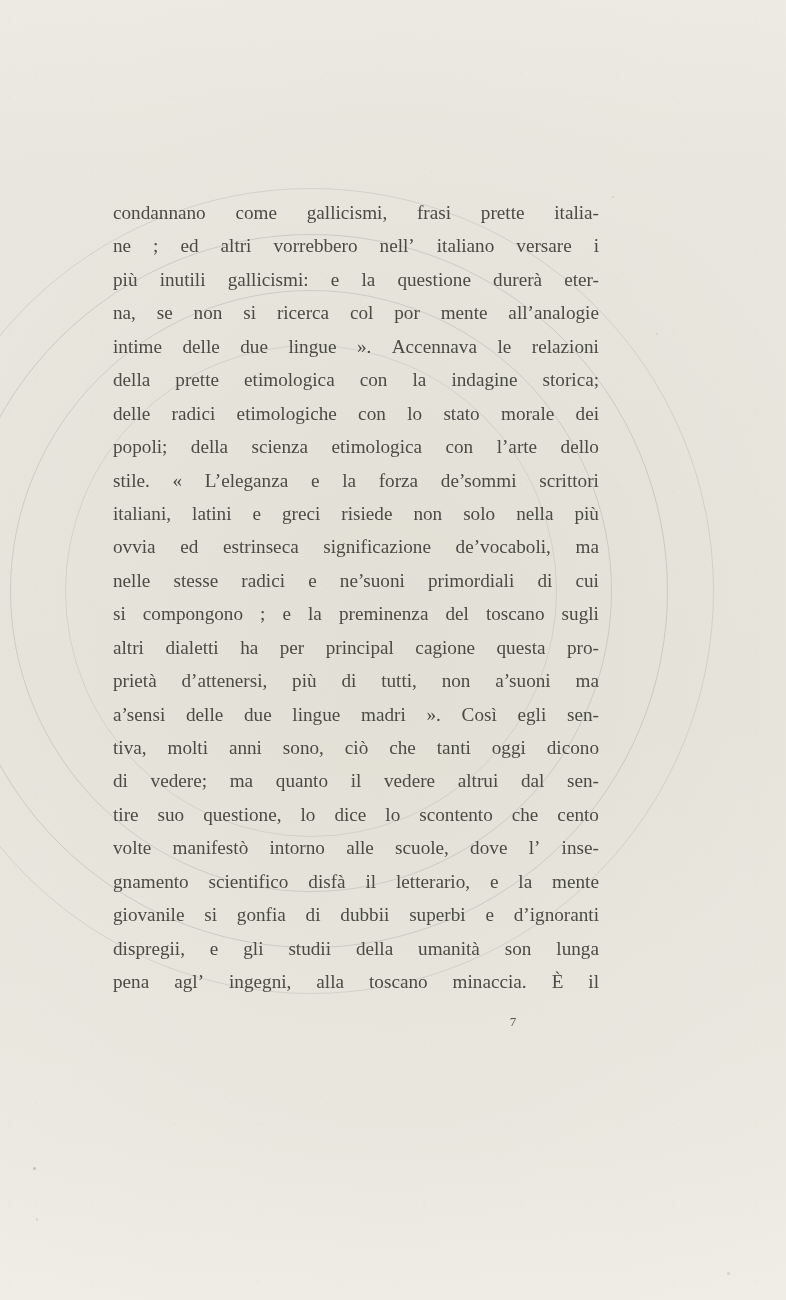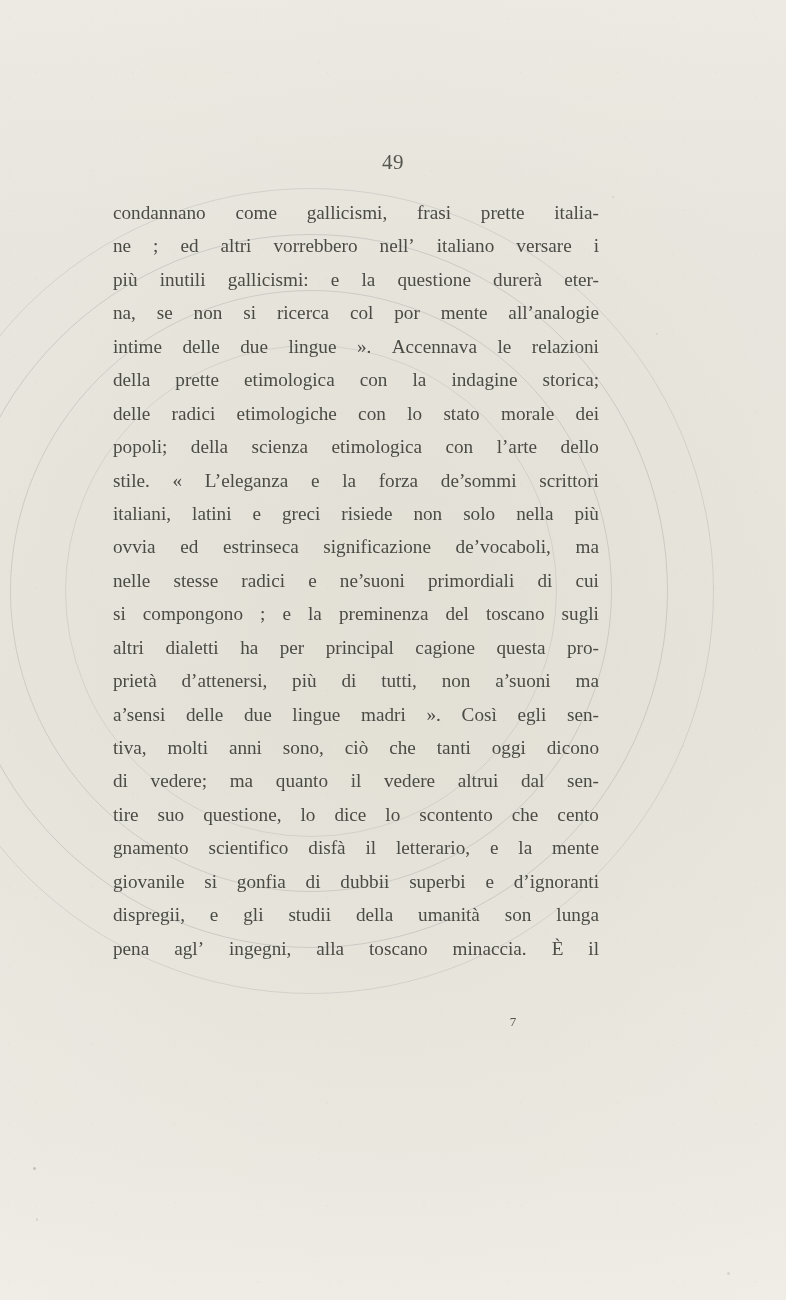--- a/index.html
+++ b/index.html
@@ -129,21 +129,20 @@
   <div class="paper-grain"></div>
 
   <div class="speck" style="left:33px;  top:1167px; width:3px; height:3px;"></div>
   <div class="speck" style="left:36px;  top:1218px; width:2px; height:3px; opacity:.55;"></div>
   <div class="speck" style="left:727px; top:1272px; width:3px; height:3px; opacity:.6;"></div>
   <div class="speck" style="left:612px; top:196px;  width:2px; height:2px; opacity:.5;"></div>
   <div class="speck" style="left:656px; top:333px;  width:2px; height:2px; opacity:.45;"></div>
 
   <div class="content">
 
-    <div class="folio">49</div>
 
     <div class="textblock" id="textblock">
         <div class="line just">
           <span>condannano</span>
           <span>come</span>
           <span>gallicismi,</span>
           <span>frasi</span>
           <span>prette</span>
           <span>italia-</span>
         </div>
@@ -325,20 +324,30 @@
           <span>suo</span>
           <span>questione,</span>
           <span>lo</span>
           <span>dice</span>
           <span>lo</span>
           <span>scontento</span>
           <span>che</span>
           <span>cento</span>
         </div>
         <div class="line just">
+          <span>volte</span>
+          <span>manifestò</span>
+          <span>intorno</span>
+          <span>alle</span>
+          <span>scuole,</span>
+          <span>dove</span>
+          <span>l’</span>
+          <span>inse-</span>
+        </div>
+        <div class="line just">
           <span>gnamento</span>
           <span>scientifico</span>
           <span>disfà</span>
           <span>il</span>
           <span>letterario,</span>
           <span>e</span>
           <span>la</span>
           <span>mente</span>
         </div>
         <div class="line just">

